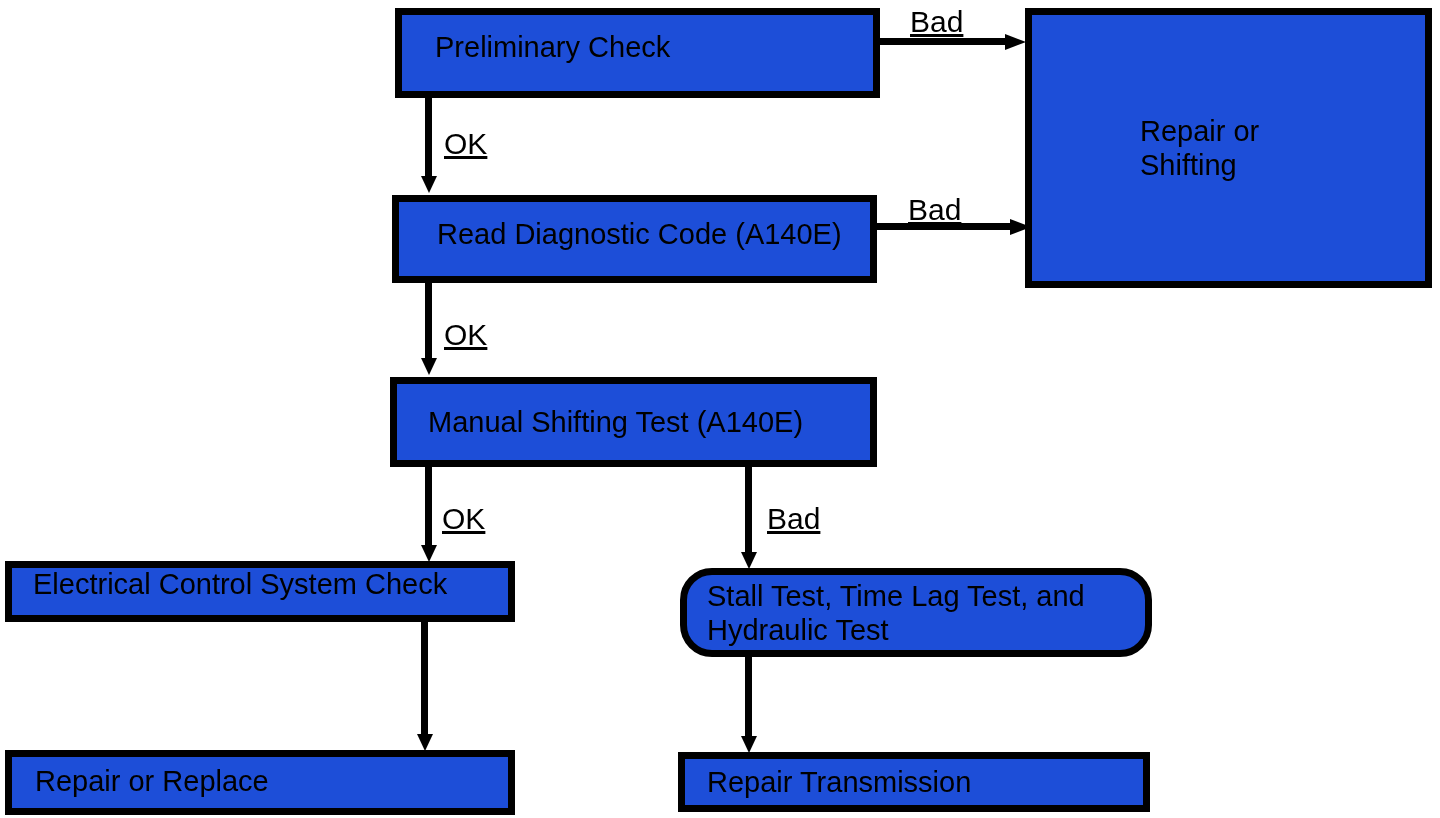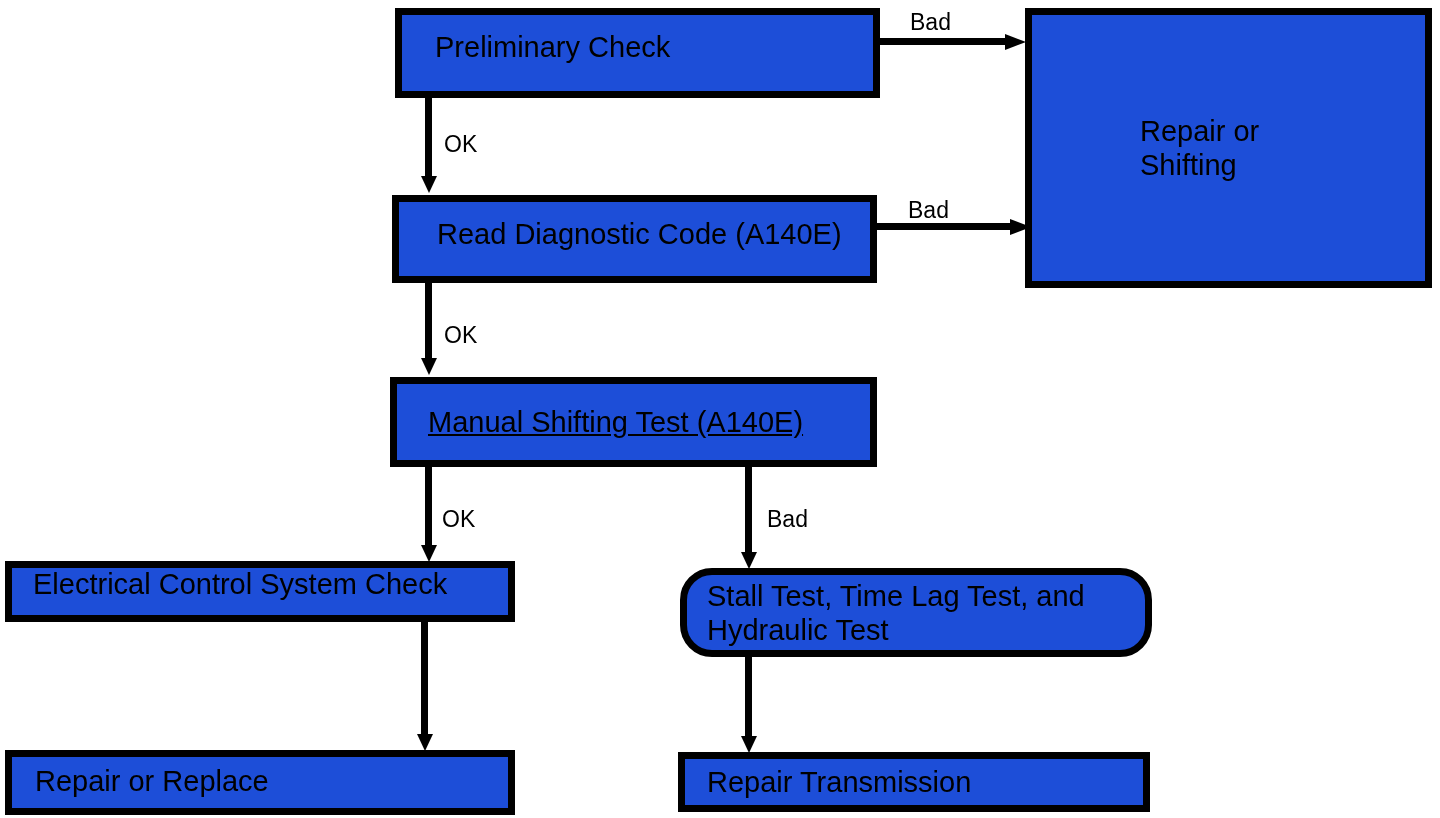--- a/index.html
+++ b/index.html
@@ -32,29 +32,30 @@
     border-top:17px solid #000;
   }
   .arrow-right {
     position:absolute; width:0; height:0;
     border-top:8px solid transparent;
     border-bottom:8px solid transparent;
     border-left:21px solid #000;
   }
   .edge-label {
     position:absolute;
-    font-size:23px;
+    font-size:30px;
     line-height:34px;
     white-space:nowrap;
+    text-decoration:underline;
   }
 
   
   .n-preliminary   { left:395px;  top:8px;   width:485px; height:90px;  padding-left:33px;  padding-bottom:12px; }
   .n-read          { left:392px;  top:195px; width:485px; height:88px;  padding-left:38px;  padding-bottom:10px; }
-  .n-manual        { left:390px;  top:377px; width:487px; height:90px;  padding-left:31px;text-decoration:underline; }
+  .n-manual        { left:390px;  top:377px; width:487px; height:90px;  padding-left:31px; }
   .n-repair-right  { left:1025px; top:8px;   width:407px; height:280px; padding-left:108px; }
   .n-electrical    { left:5px;    top:561px; width:510px; height:61px;  padding-left:21px;  padding-bottom:16px; }
   .n-stall         { left:680px;  top:568px; width:472px; height:89px;  padding-left:20px;border-radius:32px; }
   .n-repair-bottom { left:5px;    top:750px; width:510px; height:65px;  padding-left:23px;  padding-bottom:4px; }
   .n-repair-trans  { left:678px;  top:752px; width:472px; height:60px;  padding-left:22px; }
 
   
   .l-v1 { left:425px; top:98px;  width:7px;   height:78px; }
   .a-v1 { left:421px; top:176px; }
   .l-h1 { left:880px; top:38px;  width:125px; height:7px;  }

